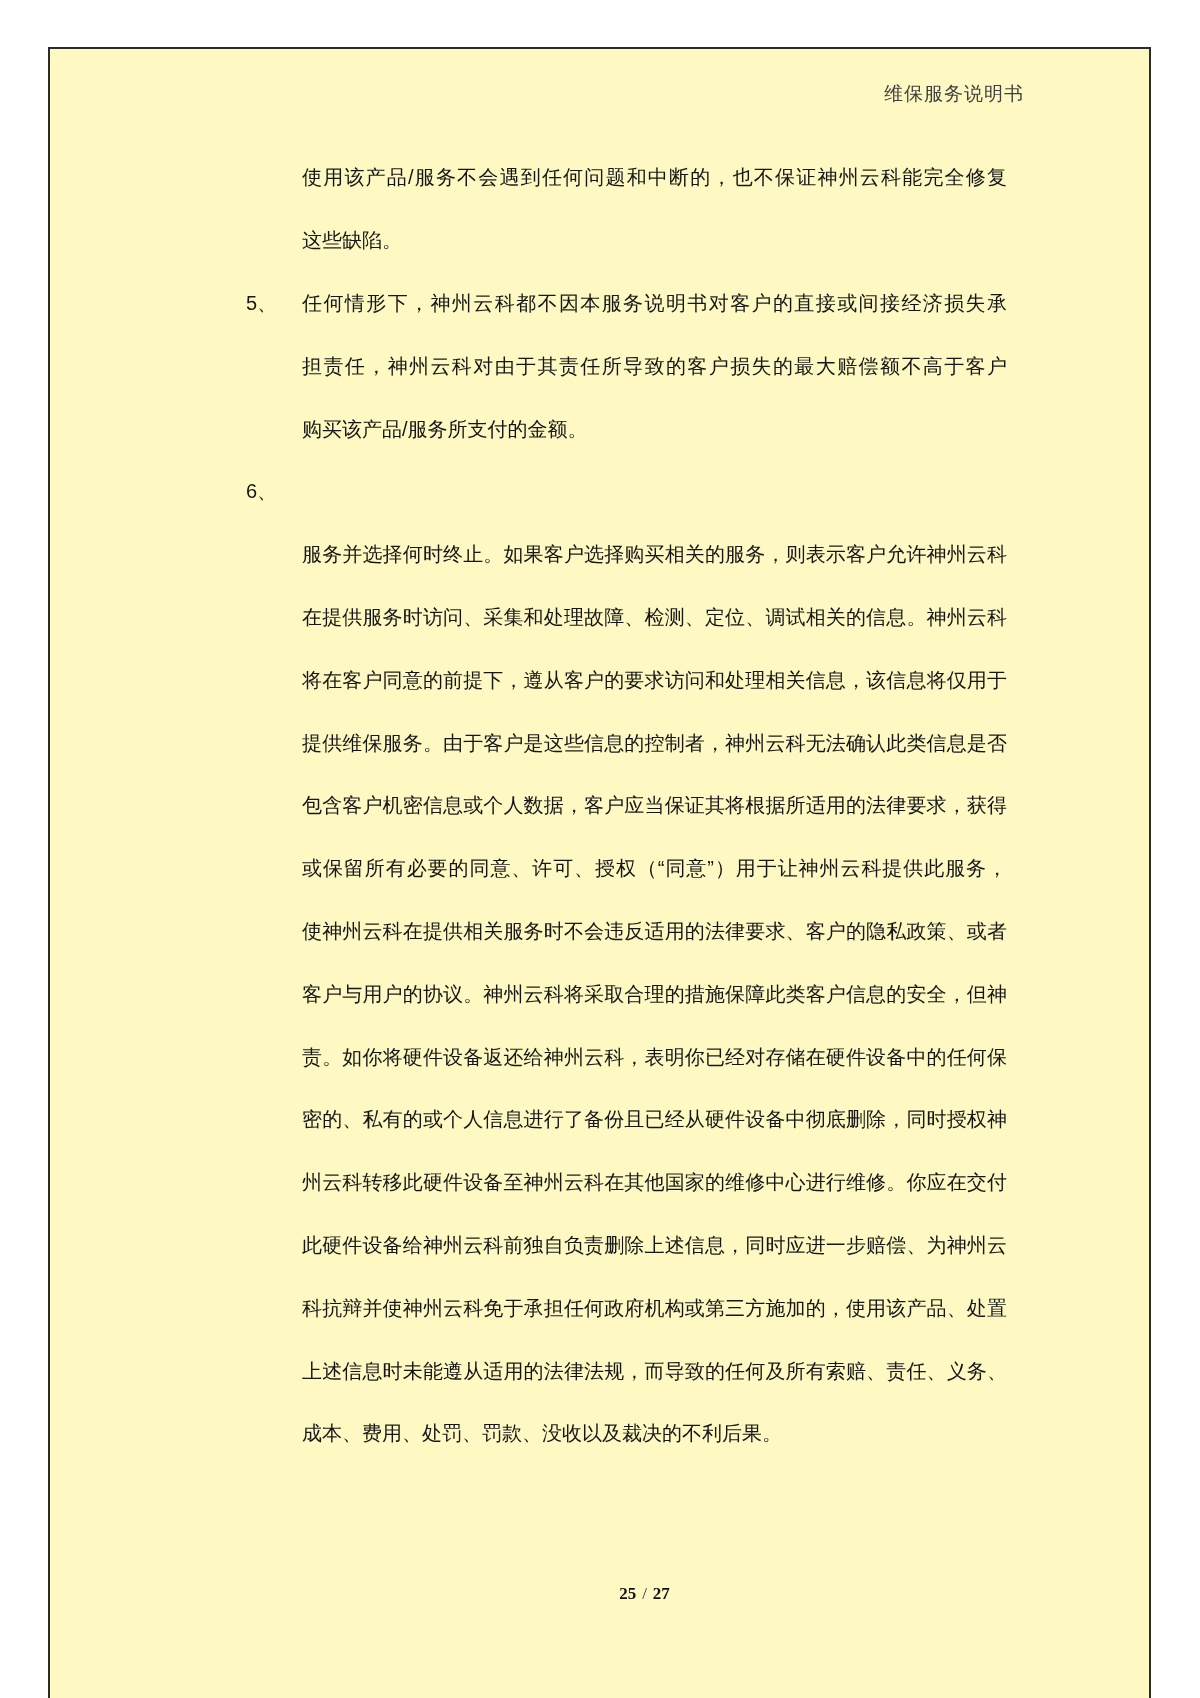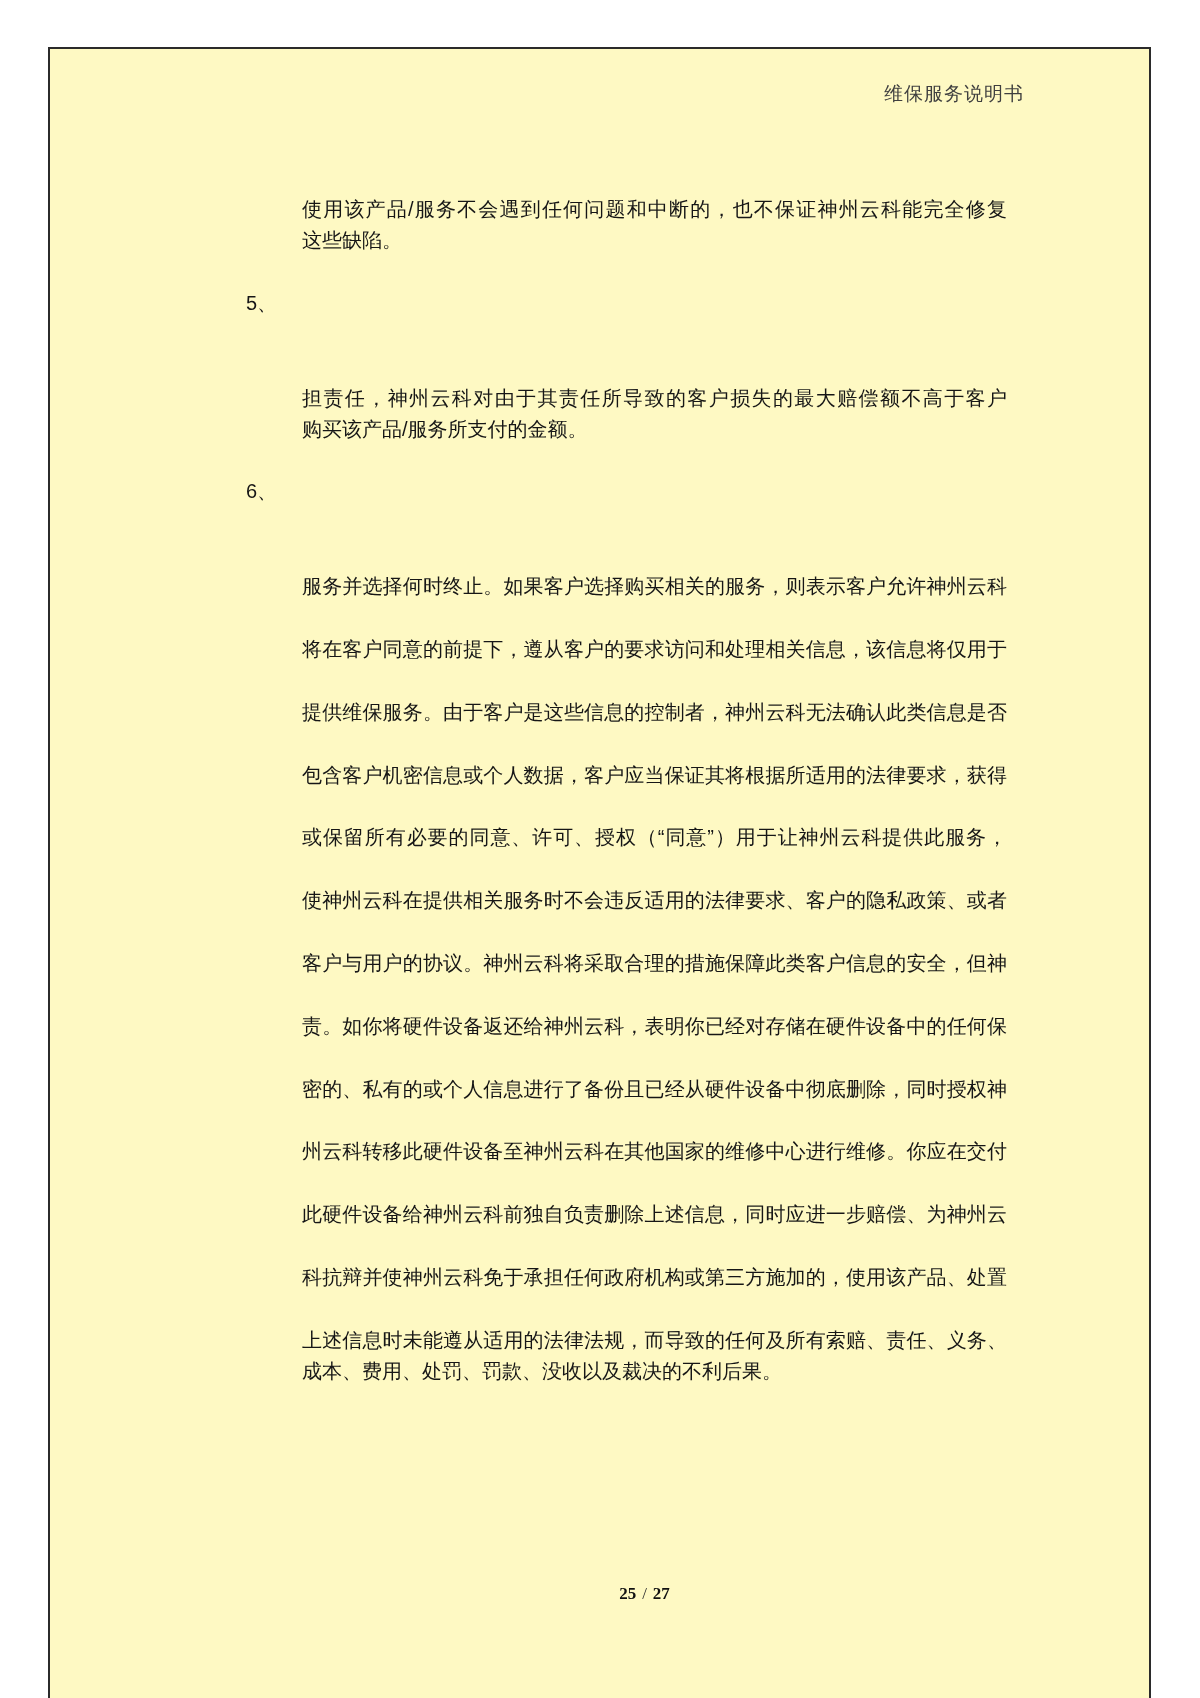--- a/index.html
+++ b/index.html
@@ -66,21 +66,20 @@
     width: 705px;
     font-size: 20px;
     color: #161616;
     text-align: left;
     white-space: nowrap;
   }
   .line .txt.just {
     white-space: normal;
     text-align: justify;
     text-align-last: justify;
-    margin-top: 32px;
   }
   .footer {
     position: absolute;
     left: 0;
     top: 1535px;
     width: 1099px;
     text-align: center;
     font-family: "Liberation Serif", serif;
     font-size: 17px;
     color: #111111;
@@ -103,32 +102,36 @@
 
   <div class="content" id="content">
       <div class="line">
         <span class="txt just">使用该产品/服务不会遇到任何问题和中断的，也不保证神州云科能完全修复</span>
       </div>
       <div class="line">
         <span class="txt">这些缺陷。</span>
       </div>
       <div class="line">
         <span class="num">5、</span>
+        <span class="txt just">任何情形下，神州云科都不因本服务说明书对客户的直接或间接经济损失承</span>
       </div>
       <div class="line">
         <span class="txt just">担责任，神州云科对由于其责任所导致的客户损失的最大赔偿额不高于客户</span>
       </div>
       <div class="line">
         <span class="txt">购买该产品/服务所支付的金额。</span>
       </div>
       <div class="line">
         <span class="num">6、</span>
       </div>
       <div class="line">
         <span class="txt just">服务并选择何时终止。如果客户选择购买相关的服务，则表示客户允许神州云科</span>
+      </div>
+      <div class="line">
+        <span class="txt just">在提供服务时访问、采集和处理故障、检测、定位、调试相关的信息。神州云科</span>
       </div>
       <div class="line">
         <span class="txt just">将在客户同意的前提下，遵从客户的要求访问和处理相关信息，该信息将仅用于</span>
       </div>
       <div class="line">
         <span class="txt just">提供维保服务。由于客户是这些信息的控制者，神州云科无法确认此类信息是否</span>
       </div>
       <div class="line">
         <span class="txt just">包含客户机密信息或个人数据，客户应当保证其将根据所适用的法律要求，获得</span>
       </div>

